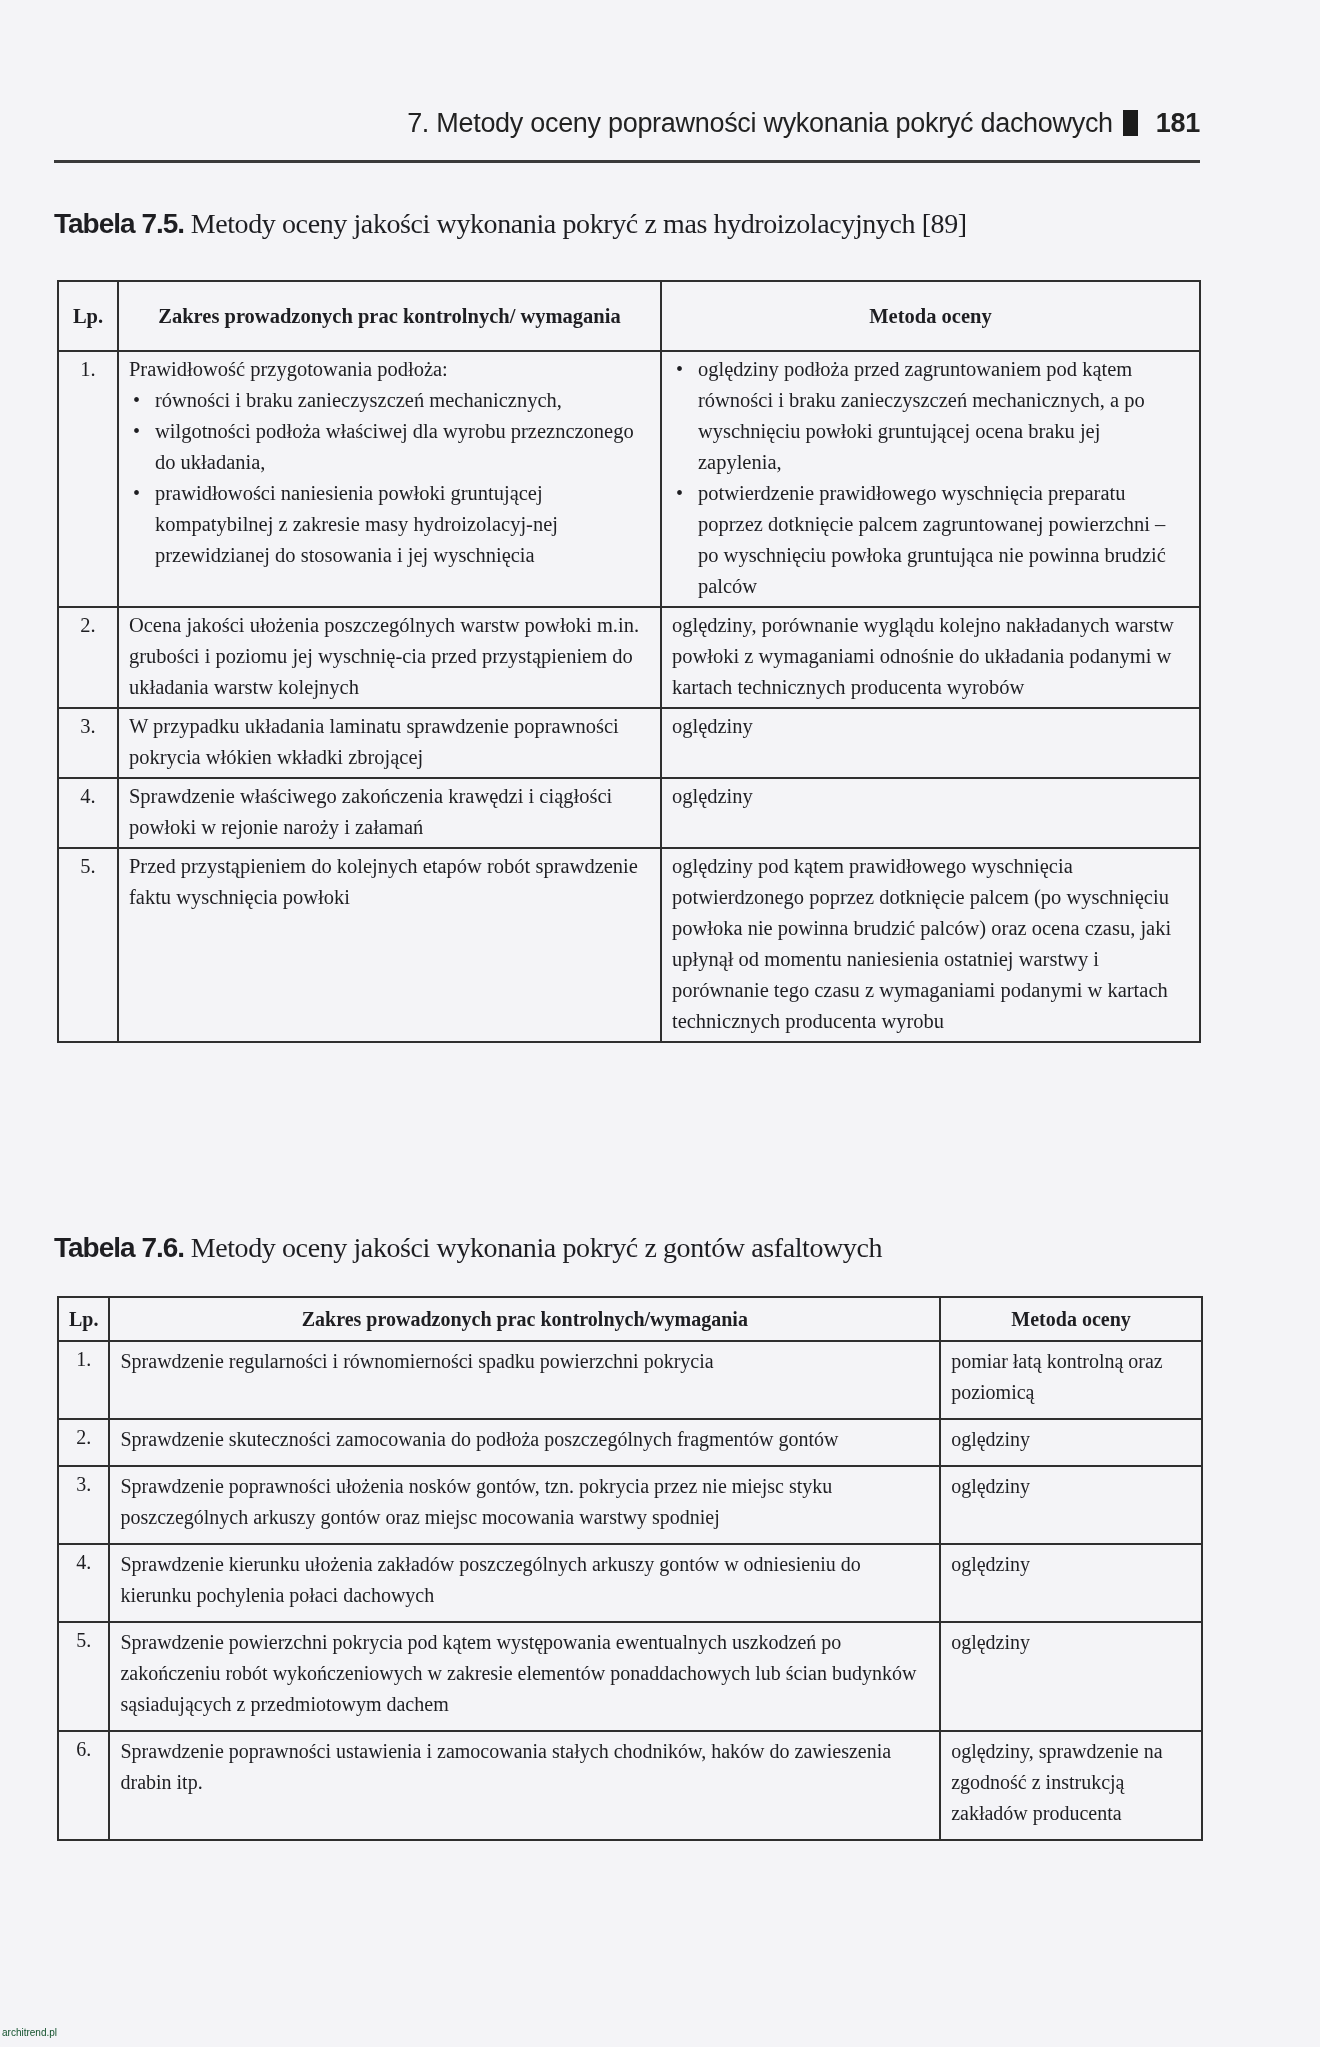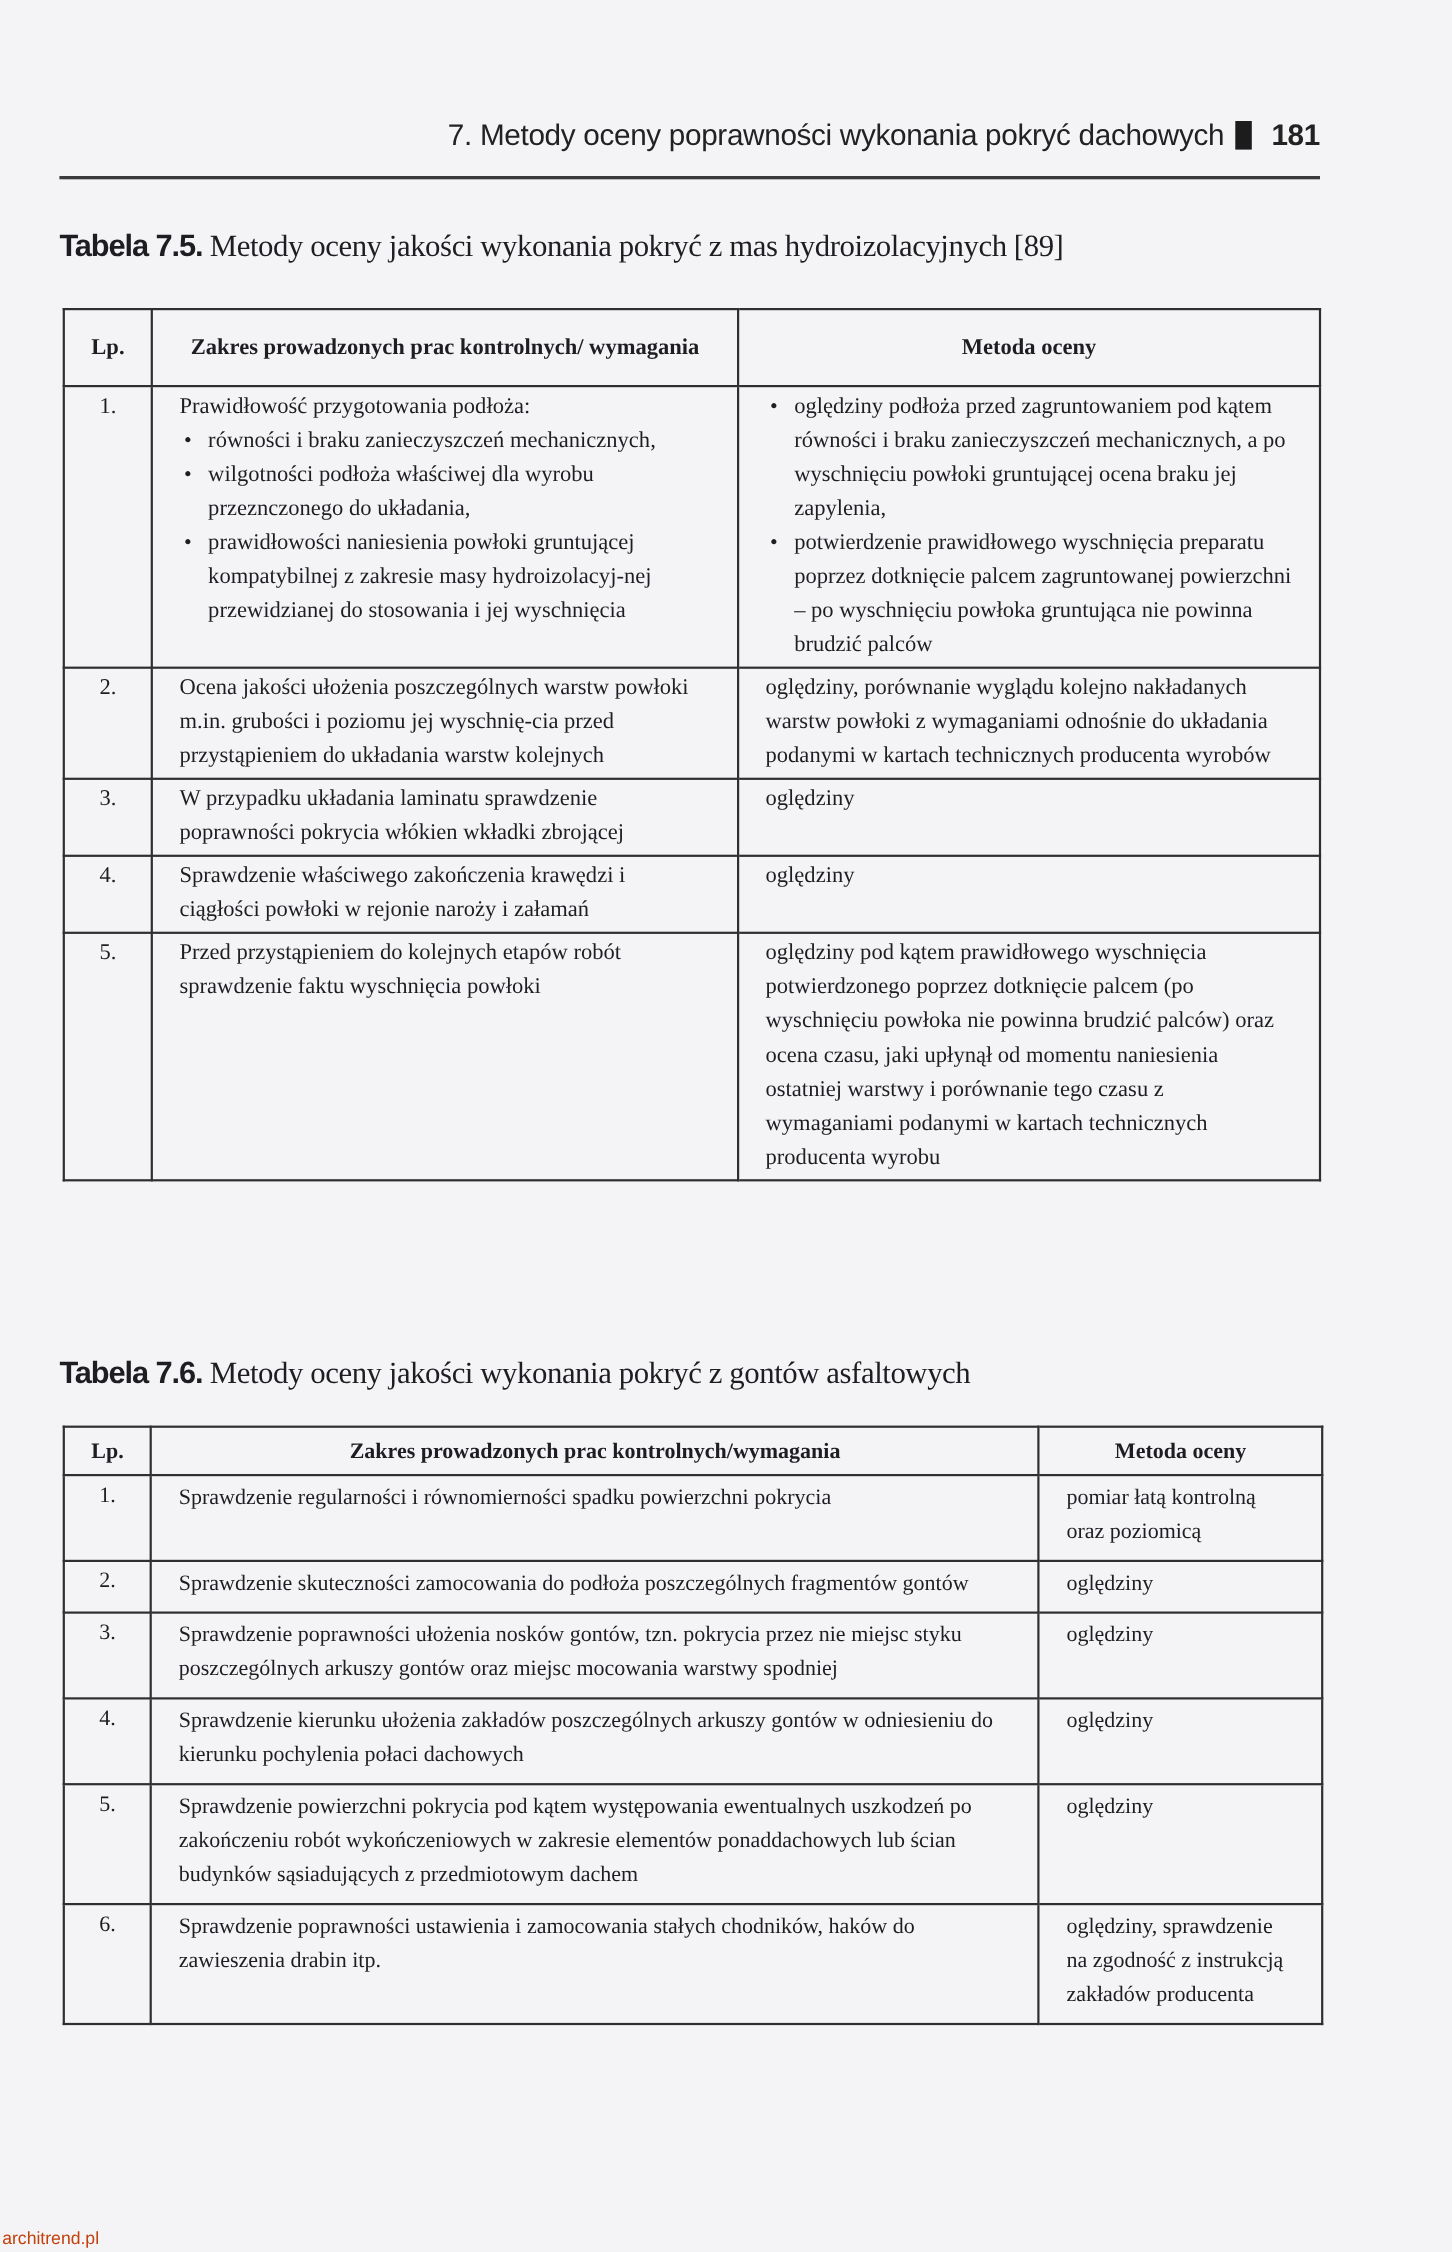--- a/index.html
+++ b/index.html
@@ -30,37 +30,37 @@
   }
   .caption .cap-label {
     font-family: "Liberation Sans", "DejaVu Sans", sans-serif; font-weight: bold;
     letter-spacing: -1px;
   }
   table.doc {
     position: absolute; left: 57px; border-collapse: collapse;
     font-size: 20.5px; line-height: 31px;
   }
   table.doc td, table.doc th {
-    border: 2px solid #2f2f2f; vertical-align: top; padding: 0 24px;
+    border: 2px solid #2f2f2f; vertical-align: top; padding: 0 10px;
   }
   table.doc th { font-weight: bold; vertical-align: middle; line-height: 28px; }
   table.doc td.lp { text-align: center; padding: 2px 6px; }
   table.doc td.txt { padding-top: 2px; padding-bottom: 4px; }
   ul.bul { margin: 0; padding: 0 0 0 26px; list-style: none; }
   ul.bul li { position: relative; }
   ul.bul li::before {
     content: "•"; position: absolute; left: -22px; top: 0; font-size: 20px;
   }
   #t75 { top: 280px; width: 1144px; }
   #t76 { top: 1296px; width: 1146px; font-size: 20px; line-height: 31px; }
   #t76 td.txt { padding-top: 4px; padding-bottom: 10px; }
   .watermark {
     position: absolute; left: 2px; top: 2027px;
     font-family: "Liberation Sans", "DejaVu Sans", sans-serif;
-    font-size: 16px; color: #c2410c;
+    font-size: 10px; color: #14532d;
   }
 </style>
 </head>
 <body>
 
 <div class="running-head">
   <span>7. Metody oceny poprawności wykonania pokryć dachowych</span><span class="square"></span><span class="page-num">181</span>
 </div>
 <div class="head-rule"></div>
 

